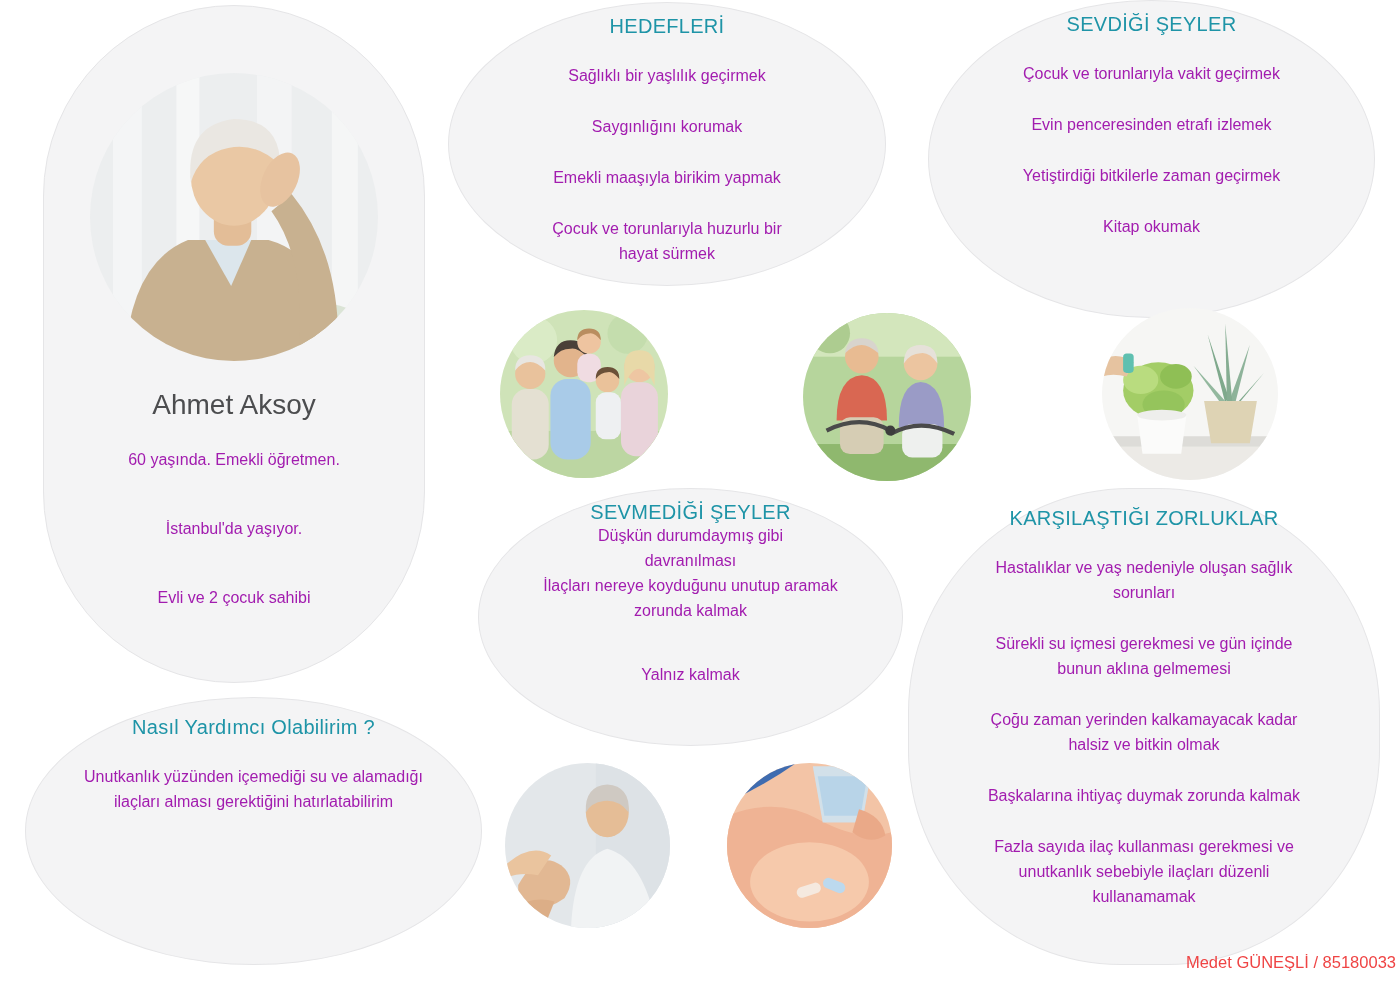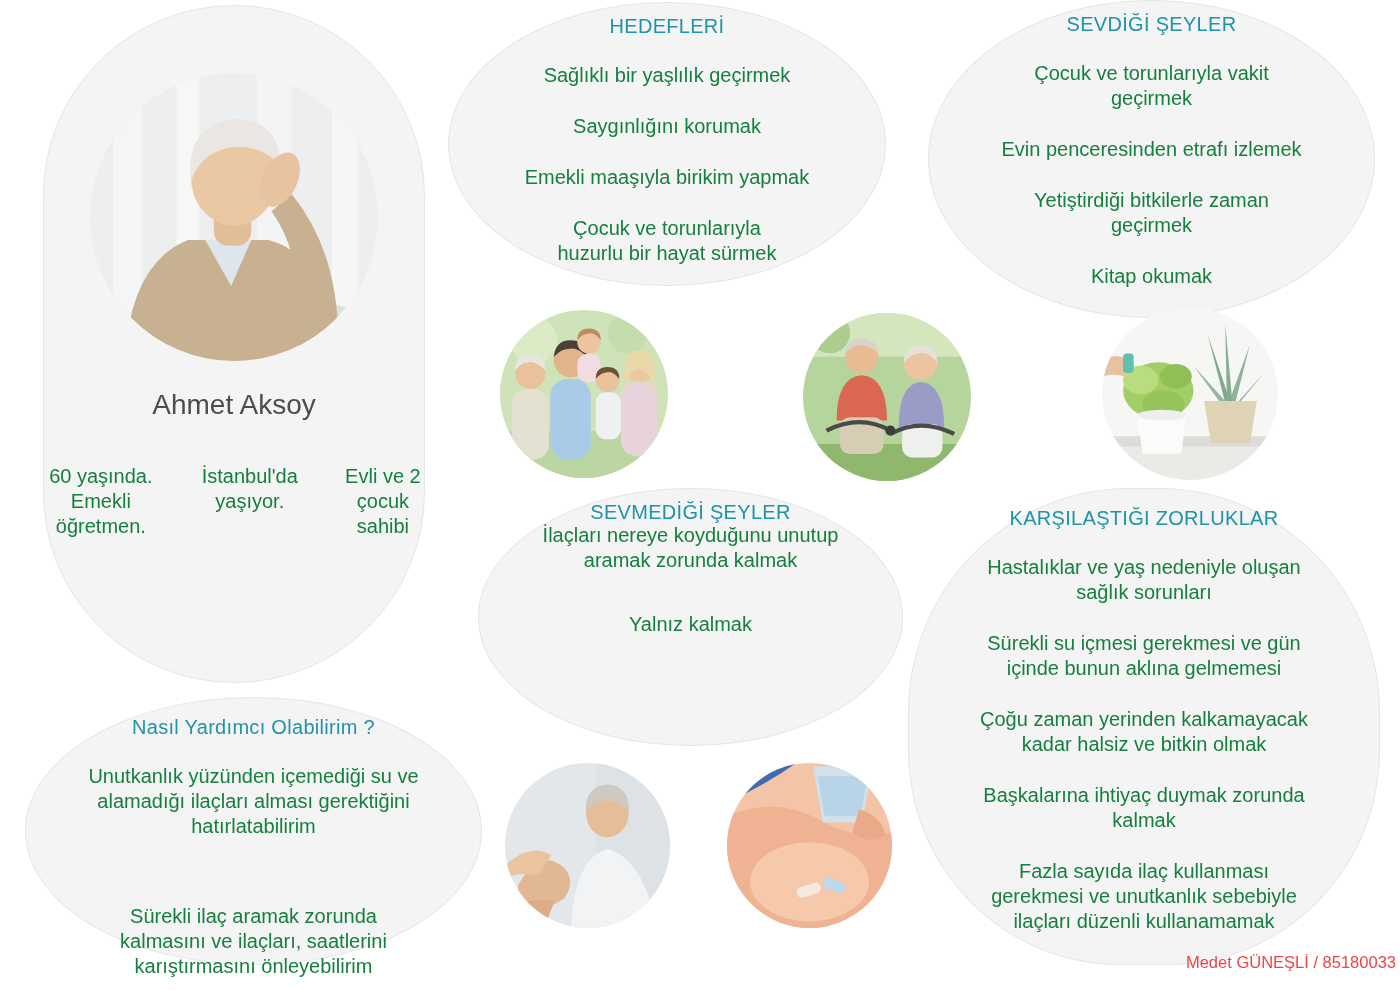--- a/index.html
+++ b/index.html
@@ -16,28 +16,28 @@
     text-align:center;
   }
   .card-title{
     margin:0;
     font-size:20px;font-weight:500;letter-spacing:.3px;
     color:#1e94a7;
     line-height:22px;
   }
   .card-item{
     margin:0;
-    font-size:20px;line-height:25px;color:#15803d;
+    font-size:16px;line-height:25px;color:#a21caf;
   }
 
   
   .persona-card{left:43px;top:5px;width:382px;height:678px;border-radius:192px;}
   .persona-photo{margin-top:67px;width:288px;height:288px;}
   .persona-name{margin:30px 0 0 0;font-size:28px;line-height:28px;font-weight:400;color:#4c4d4f;}
-  .persona-details{display:flex;gap:44px;margin-top:45px;}
+  .persona-details{display:flex;flex-direction:column;gap:44px;margin-top:28px;}
 
   
   .goals-card{left:448px;top:2px;width:438px;height:284px;border-radius:50%;padding-top:12px;gap:26px;}
   .likes-card{left:928px;top:0px;width:447px;height:318px;border-radius:50%;padding-top:12px;gap:26px;}
   .dislikes-card{left:478px;top:488px;width:425px;height:258px;border-radius:50%;padding-top:12px;}
   .challenges-card{left:908px;top:488px;width:472px;height:477px;border-radius:47% 47% 45% 45%;padding-top:18px;gap:26px;}
   .help-card{left:25px;top:697px;width:457px;height:268px;border-radius:50%;padding-top:18px;gap:26px;}
 
   
   .w240{max-width:240px;} .w250{max-width:250px;} .w270{max-width:270px;}
@@ -170,37 +170,37 @@
       <ellipse cx="35" cy="56" rx="12" ry="8" fill="#95c45c"></ellipse>
       <path d="M20 62 L48 62 L45 84 L23 84 Z" fill="#fbfbfa"></path>
       <ellipse cx="34" cy="62" rx="14" ry="3" fill="#eeeeec"></ellipse>
       <path d="M0 30 Q10 26 18 32 L14 40 Q6 38 0 40 Z" fill="#e6c3a0"></path>
       <rect x="12" y="27" width="6" height="11" rx="2" fill="#5fc0b0"></rect>
     </svg>
   </div>
 
   <section class="blob dislikes-card">
     <h3 class="card-title">SEVMEDİĞİ ŞEYLER</h3>
+    <p class="card-item w250">Düşkün durumdaymış gibi davranılması</p>
     <p class="card-item w330">İlaçları nereye koyduğunu unutup aramak zorunda kalmak</p>
     <p class="card-item w300">Yalnız kalmak</p>
   </section>
 
   <section class="blob challenges-card">
     <h3 class="card-title">KARŞILAŞTIĞI ZORLUKLAR</h3>
     <p class="card-item w345">Hastalıklar ve yaş nedeniyle oluşan sağlık sorunları</p>
     <p class="card-item w345">Sürekli su içmesi gerekmesi ve gün içinde bunun aklına gelmemesi</p>
     <p class="card-item w345">Çoğu zaman yerinden kalkamayacak kadar halsiz ve bitkin olmak</p>
     <p class="card-item w345">Başkalarına ihtiyaç duymak zorunda kalmak</p>
     <p class="card-item w310">Fazla sayıda ilaç kullanması gerekmesi ve unutkanlık sebebiyle ilaçları düzenli kullanamamak</p>
   </section>
 
   <section class="blob help-card">
     <h3 class="card-title">Nasıl Yardımcı Olabilirim ?</h3>
     <p class="card-item w365">Unutkanlık yüzünden içemediği su ve alamadığı ilaçları alması gerektiğini hatırlatabilirim</p>
-    <p class="card-item w300">Sürekli ilaç aramak zorunda kalmasını ve ilaçları, saatlerini karıştırmasını önleyebilirim</p>
   </section>
 
   <div class="photo pain-photo">
     <svg viewBox="0 0 100 100" preserveAspectRatio="xMidYMid slice">
       <rect width="100" height="100" fill="#e3e7ea"></rect>
       <rect x="55" width="45" height="100" fill="#dde2e6"></rect>
       <ellipse cx="62" cy="30" rx="13" ry="15" fill="#e5bd96"></ellipse>
       <path d="M49 30 Q48 14 62 13 Q76 14 75 30 Q69 22 60 23 Q52 24 49 30Z" fill="#cfc9c2"></path>
       <path d="M40 100 Q42 58 62 52 Q84 58 92 100 Z" fill="#f1f3f4"></path>
       <path d="M8 74 Q20 52 34 62 Q44 70 36 82 Q22 92 8 86 Z" fill="#e2b893"></path>

